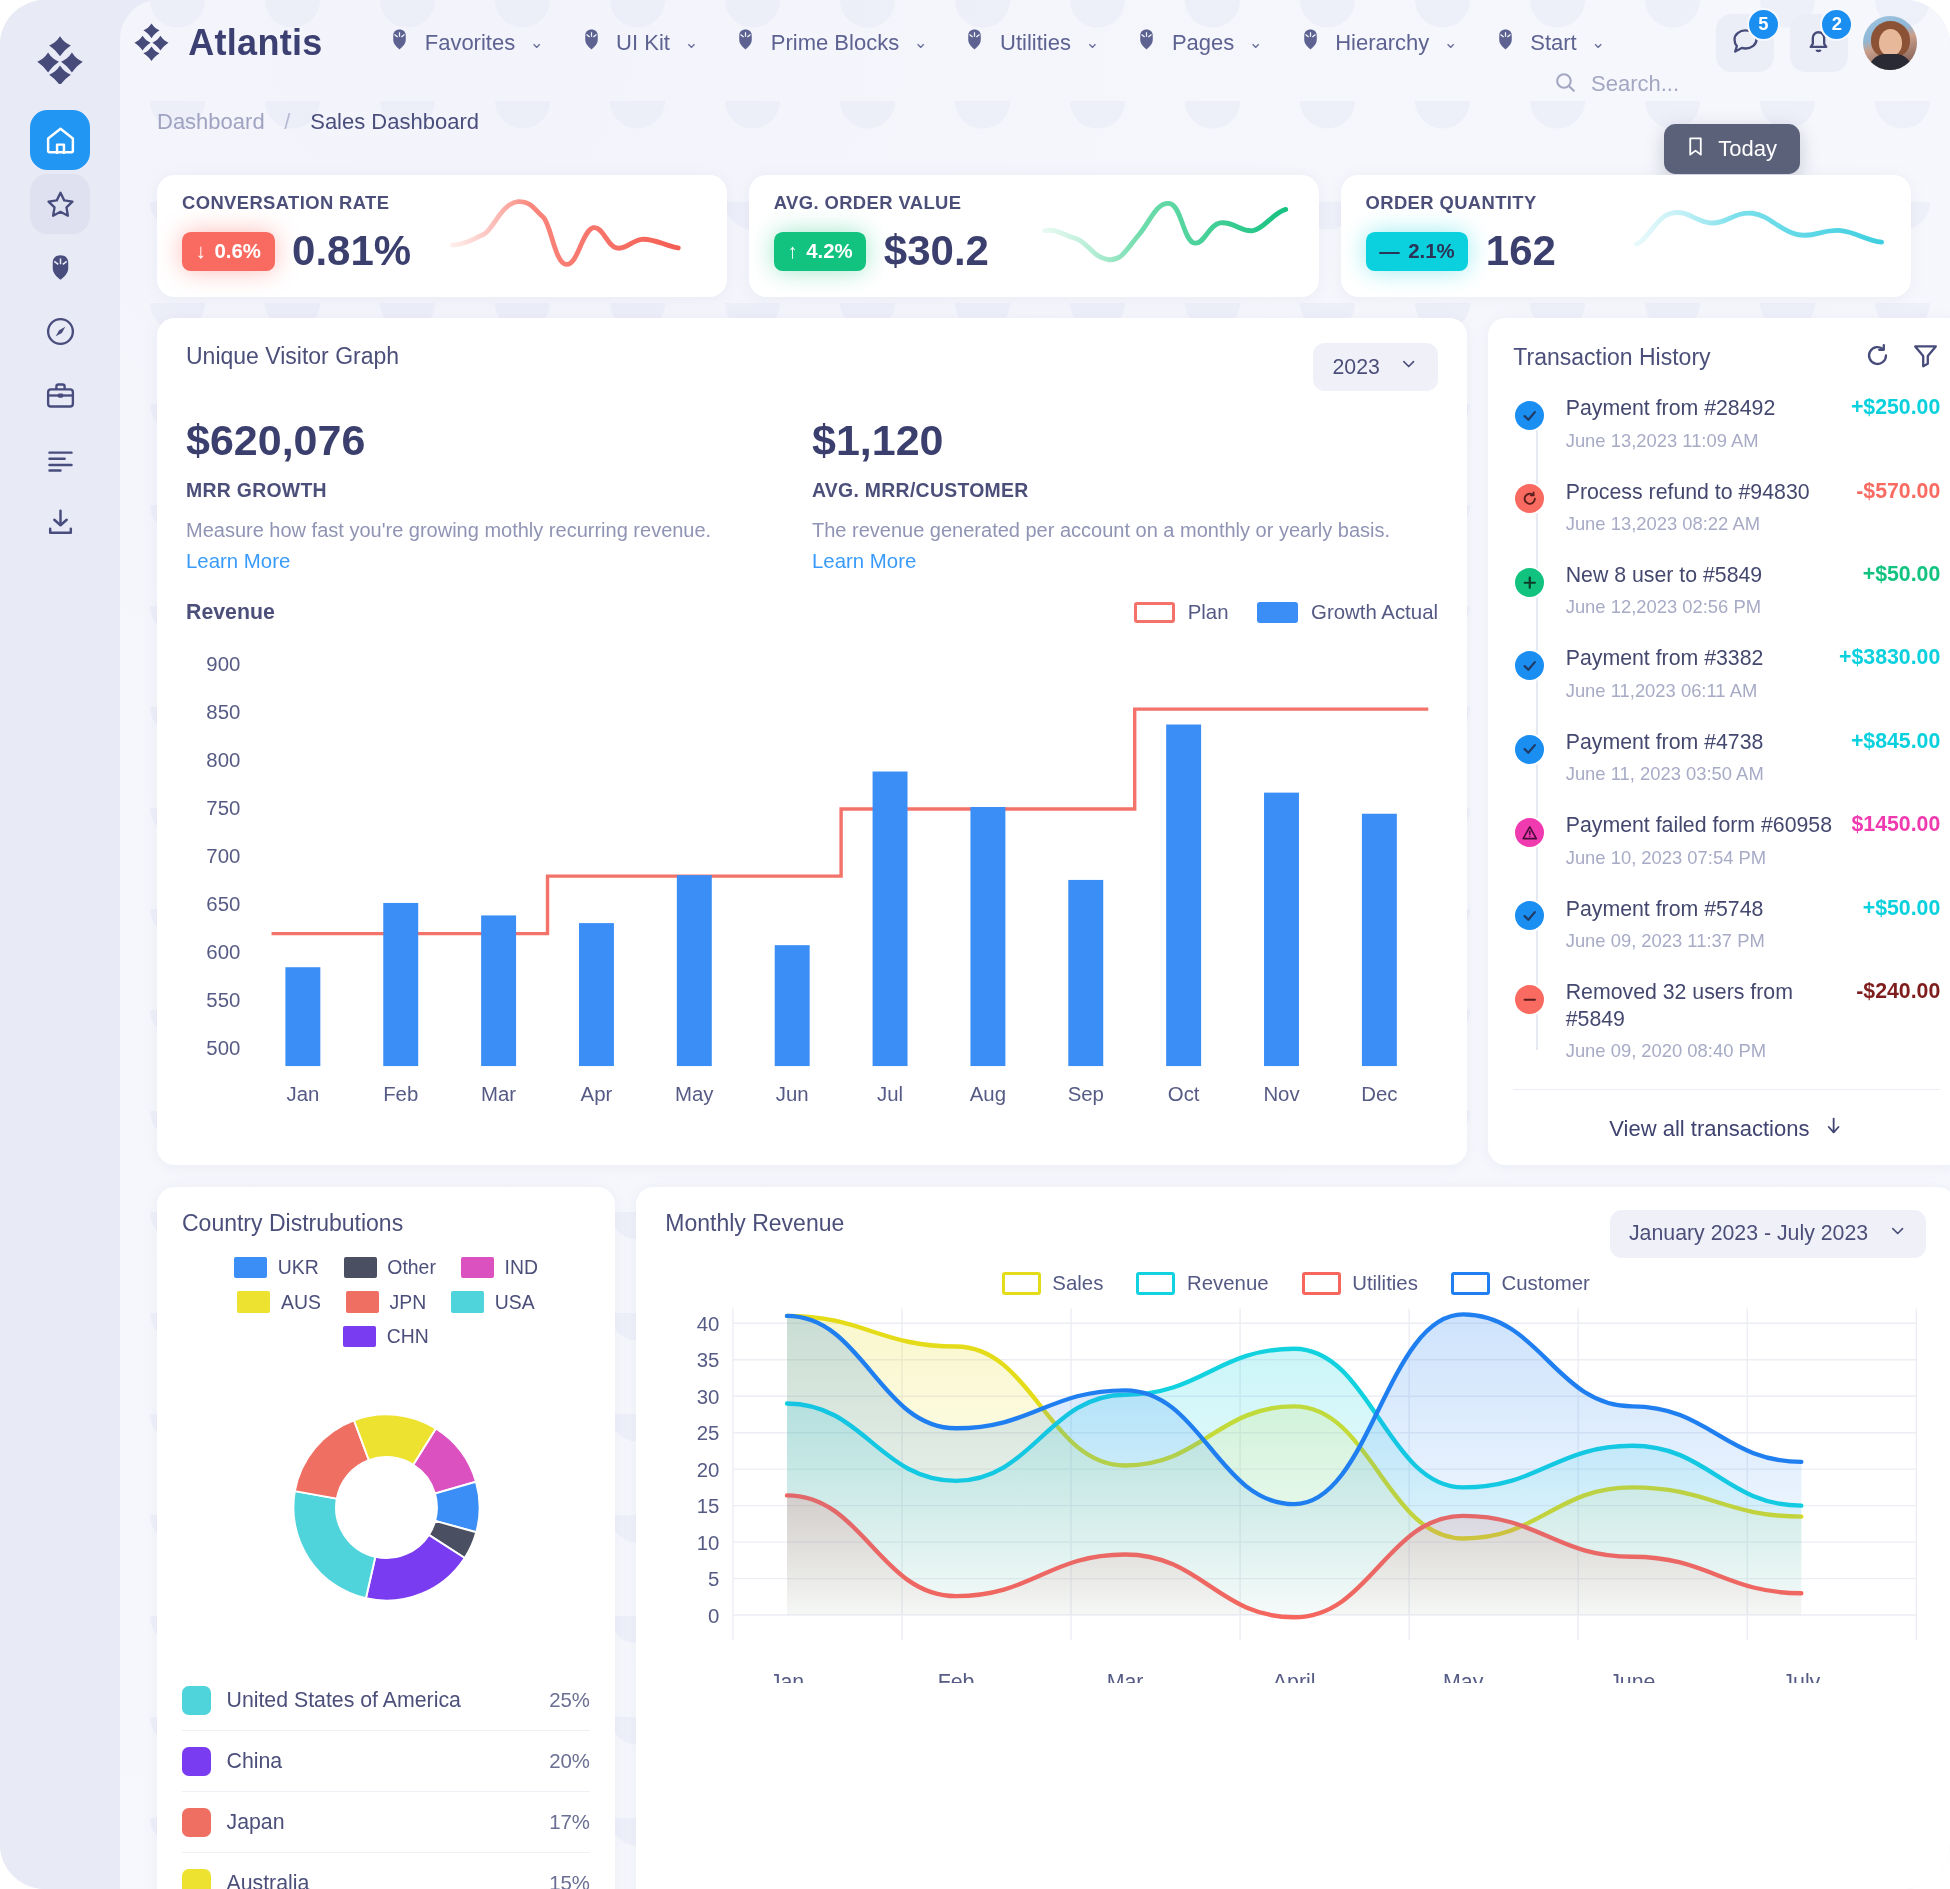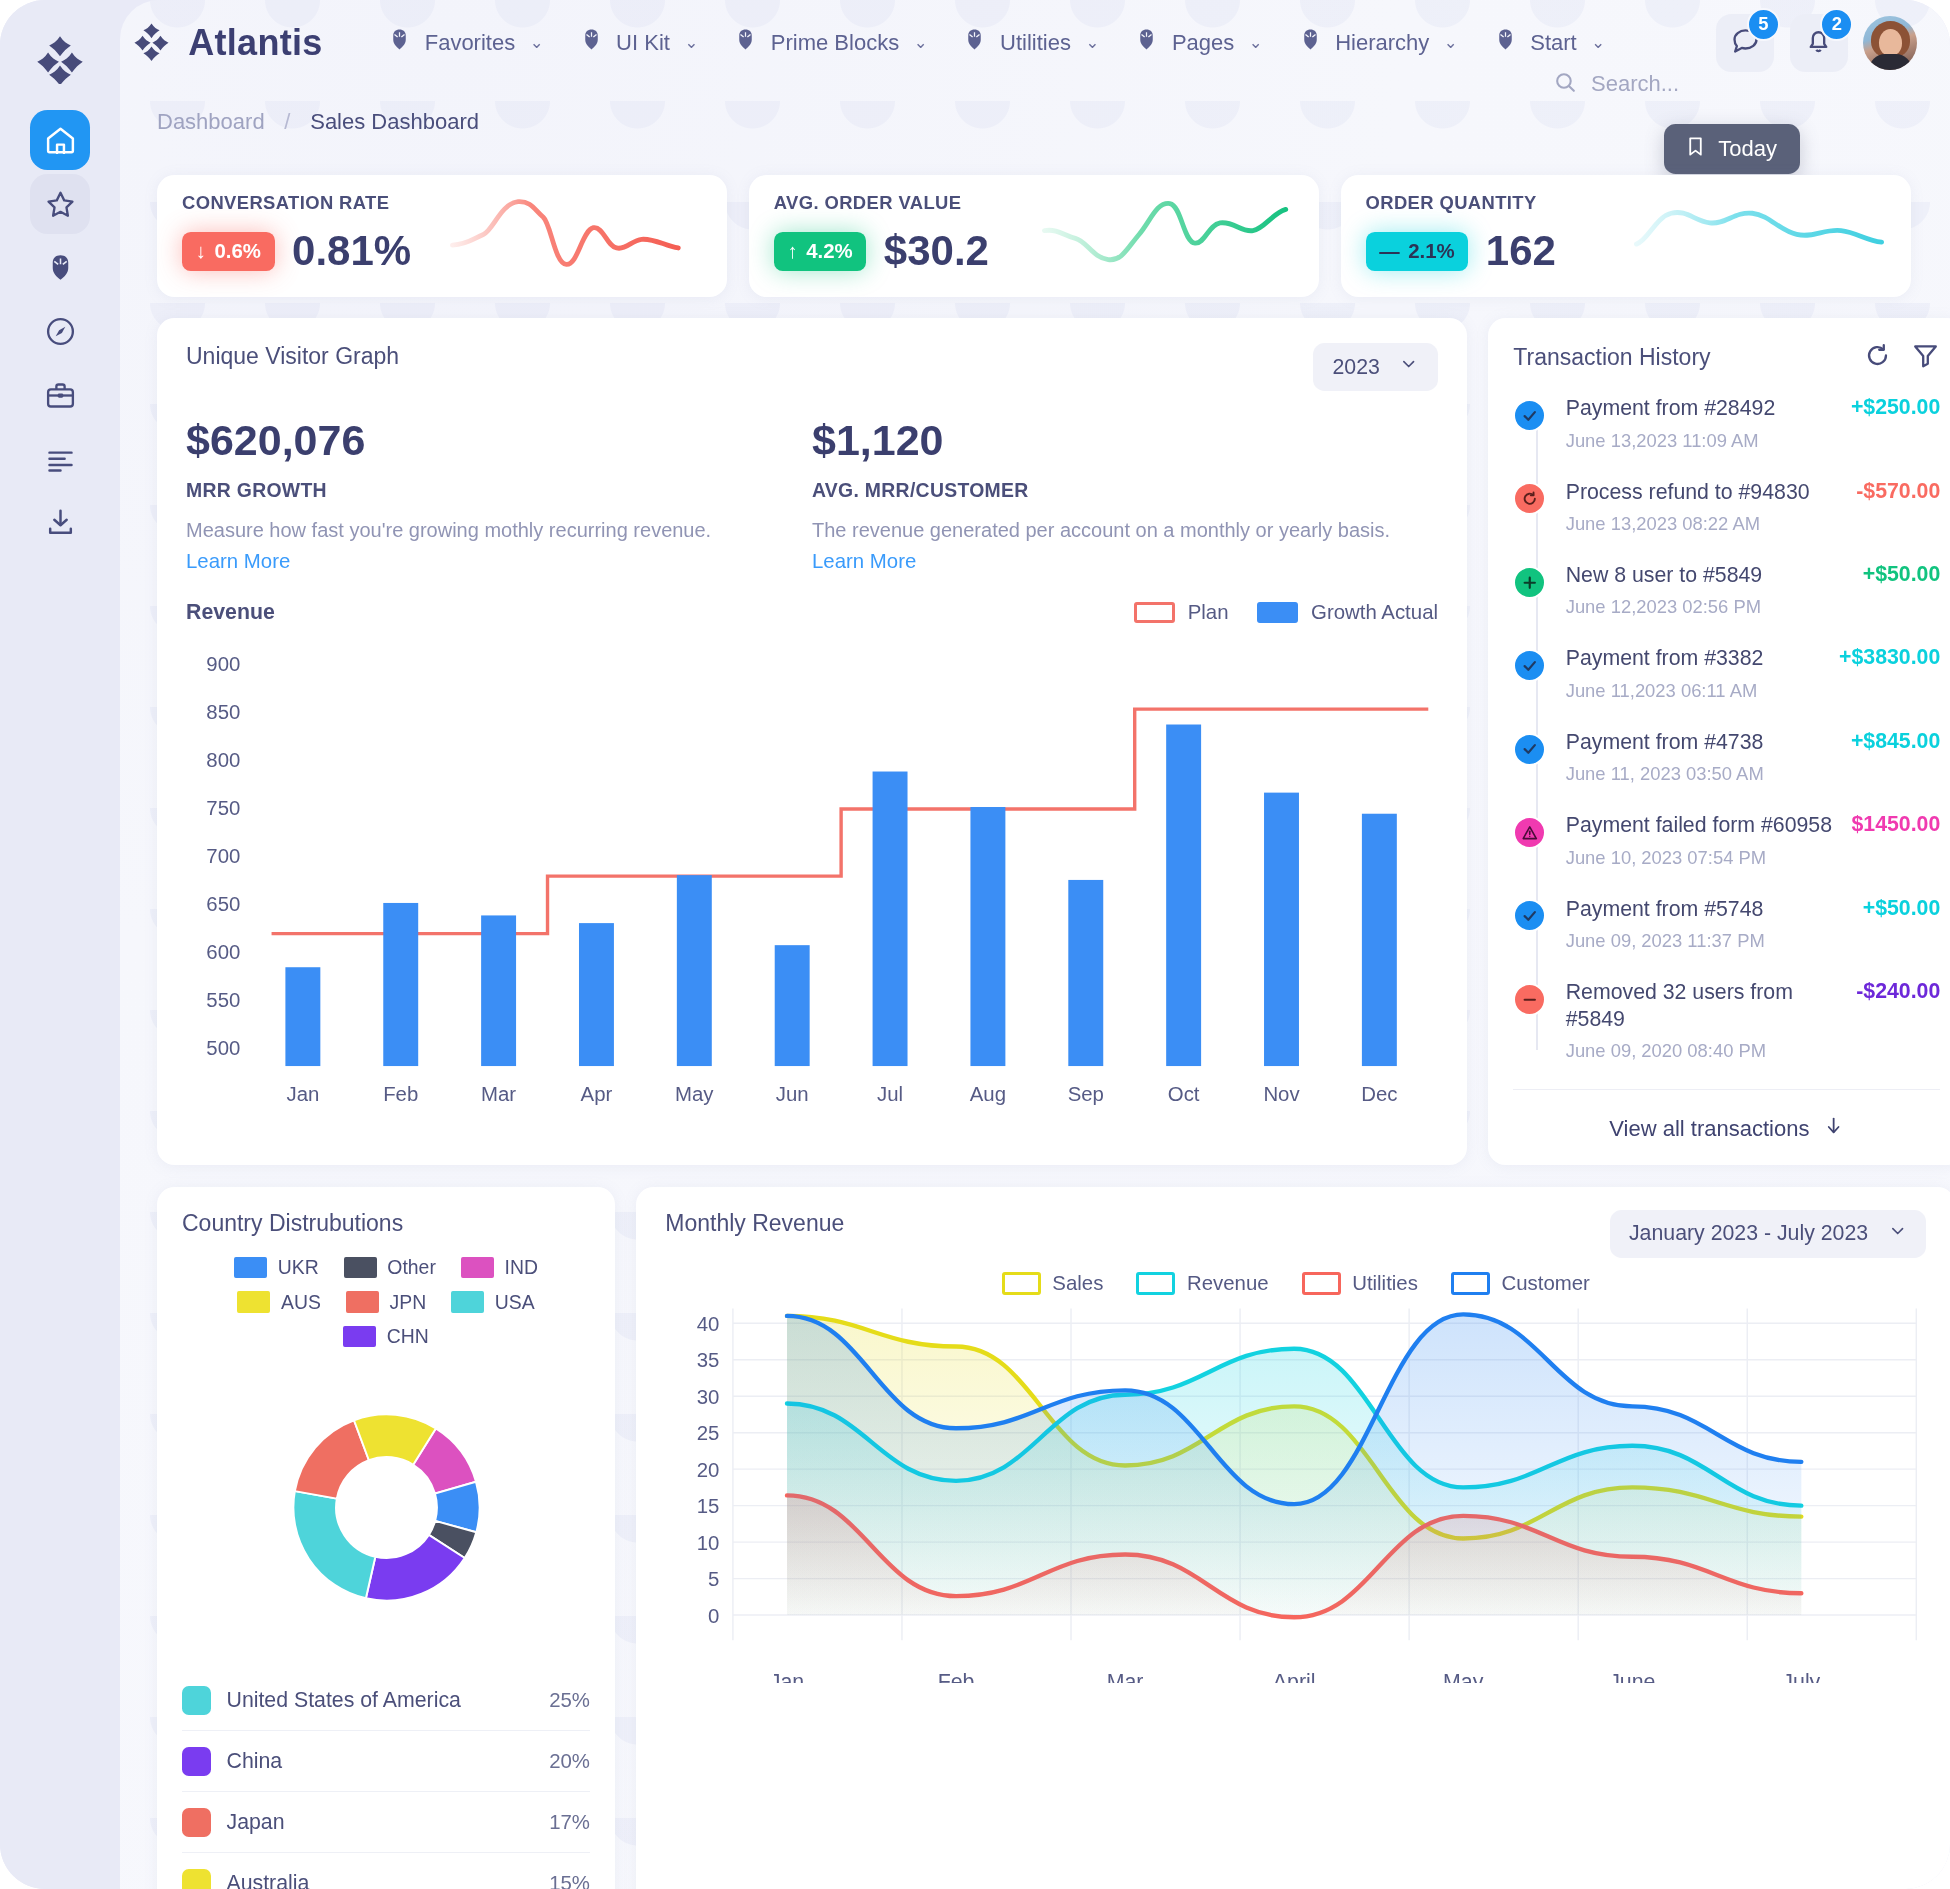--- a/index.html
+++ b/index.html
@@ -701,21 +701,21 @@
                 </div>
                 <div class="titem">
                   <div class="tdot" style="background:#f96b61">
                     <svg width="17.5" height="17.5" viewBox="0 0 24 24" fill="none" stroke="#5a1f1c" stroke-width="3" stroke-linecap="round">
                       <path d="M5 12h14"></path>
                     </svg>
                   </div>
                   <div class="tbody">
                     <div class="trow">
                       <div class="tname">Removed 32 users from #5849</div>
-                      <div class="tamt" style="color:#6d28d9">-$240.00</div>
+                      <div class="tamt" style="color:#7f1d1d">-$240.00</div>
                     </div>
                     <div class="tdate">June 09, 2020 08:40 PM</div>
                   </div>
                 </div>
               </div>
           </div>
 
           <div class="viewall">
             <span>View all transactions</span>
             <span>

